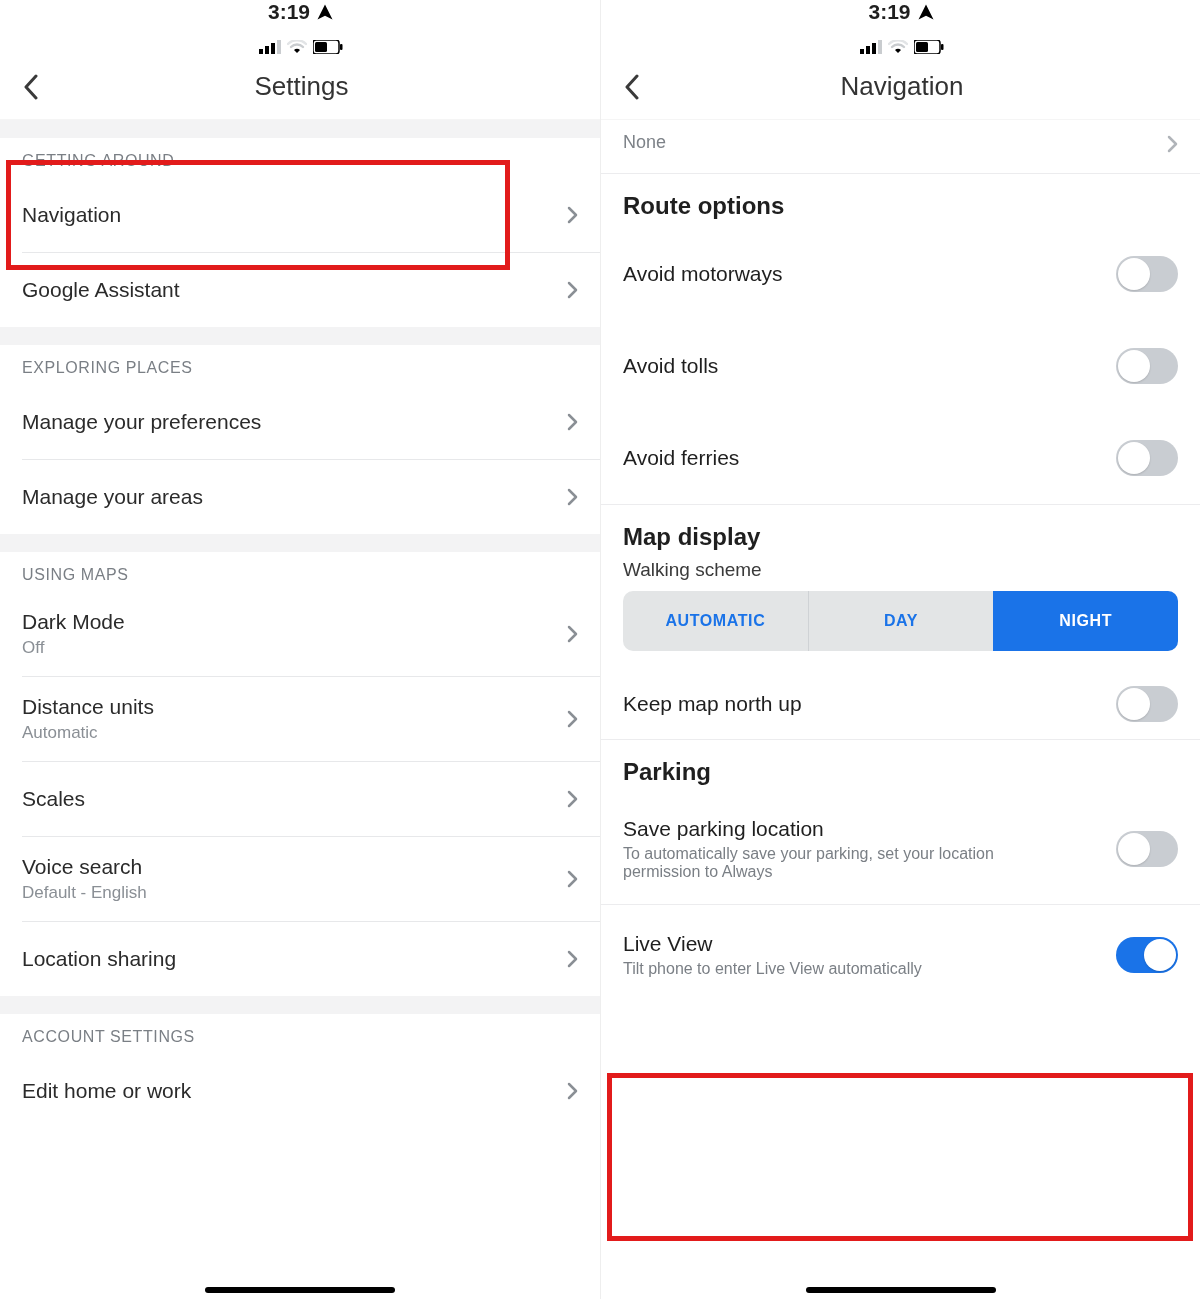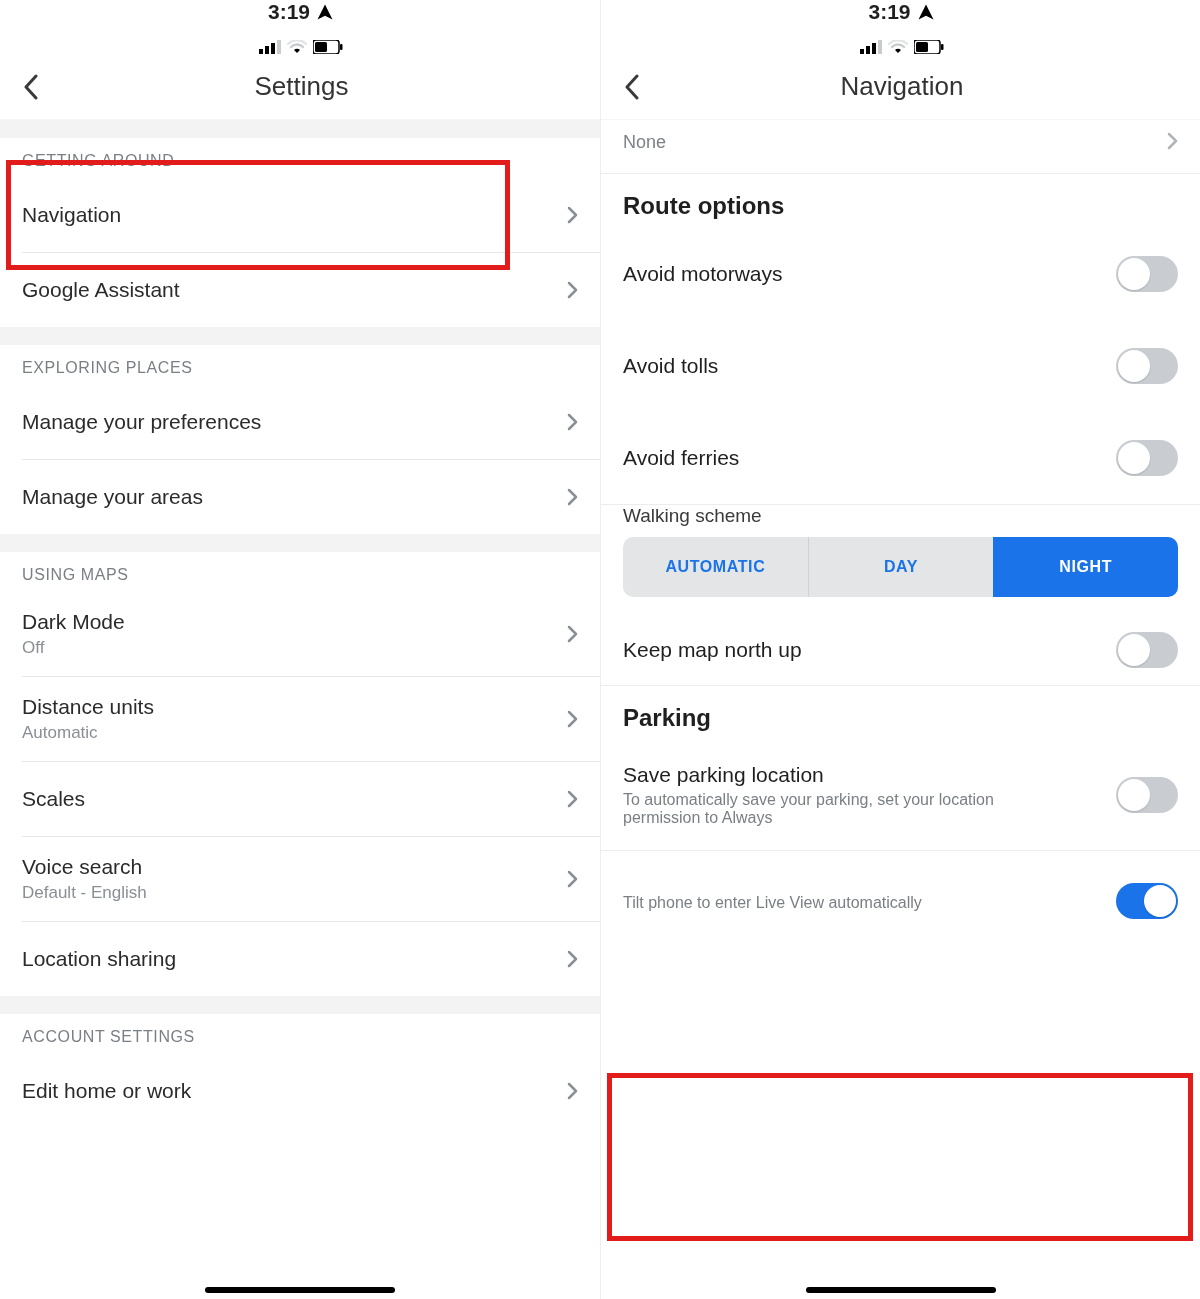--- a/index.html
+++ b/index.html
@@ -31,21 +31,21 @@
   .rrow { display:flex; align-items:center; justify-content:space-between; padding:0 22px; min-height:92px;}
   .rrow .label{ font-size:21px;}
   .rrow .sub{ font-size:16px; color:#7a7f85; margin-top:4px; max-width:430px;}
   .rcol { display:flex; flex-direction:column;}
   .subhead { font-size:19px; padding:0 22px 10px 22px; color:#3a3a3a;}
   .seg { display:flex; margin:0 22px 18px 22px; background:#e3e5e6; border-radius:10px; height:60px; overflow:hidden;}
   .seg .opt{ flex:1; display:flex; align-items:center; justify-content:center; font-size:16px; font-weight:600; letter-spacing:0.6px; color:#1a73e8;}
   .seg .opt + .opt{ border-left:1px solid #cfd2d5;}
   .seg .opt.sel{ background:#1a73e8; color:#fff; border-left:none; border-radius:0;}
   .thin-divider{ height:1px; background:#ececee;}
-  .none-row { padding:12px 22px 20px 22px; color:#7d8288; font-size:18px; display:flex; justify-content:space-between; align-items:flex-start;}
+  .none-row { padding:12px 22px 20px 22px; color:#7d8288; font-size:18px; display:flex; justify-content:space-between; align-items:flex-end;}
   .home-ind { position:absolute; bottom:6px; left:50%; transform:translateX(-50%); width:190px; height:6px; background:#000; border-radius:4px;}
   svg{display:block;}
 </style>
 </head>
 <body>
 
 <div class="screens">
 
   <div class="screen">
     <div class="status-bar">
@@ -278,20 +278,21 @@
         </div>
     </div>
     <div class="rrow">
       <span class="label">Avoid ferries</span>
       <div class="toggle">
           <div class="knob"></div>
         </div>
     </div>
     <div class="thin-divider"></div>
 
+    <div class="group-title">Map display</div>
     <div class="subhead">Walking scheme</div>
     <div class="seg">
       <div class="opt">AUTOMATIC</div>
       <div class="opt">DAY</div>
       <div class="opt sel">NIGHT</div>
     </div>
     <div class="rrow" style="min-height:70px">
       <span class="label">Keep map north up</span>
       <div class="toggle">
           <div class="knob"></div>
@@ -306,20 +307,21 @@
         <span class="sub">To automatically save your parking, set your location permission to Always</span>
       </div>
       <div class="toggle">
           <div class="knob"></div>
         </div>
     </div>
     <div class="thin-divider"></div>
 
     <div class="rrow" style="min-height:100px">
       <div class="rcol">
+        <span class="label">Live View</span>
         <span class="sub">Tilt phone to enter Live View automatically</span>
       </div>
       <div class="toggle on">
           <div class="knob"></div>
         </div>
     </div>
 
     <div class="highlight-red" style="left:6px; top:1073px; width:586px; height:168px;"></div>
     <div class="home-ind"></div>
   </div>

